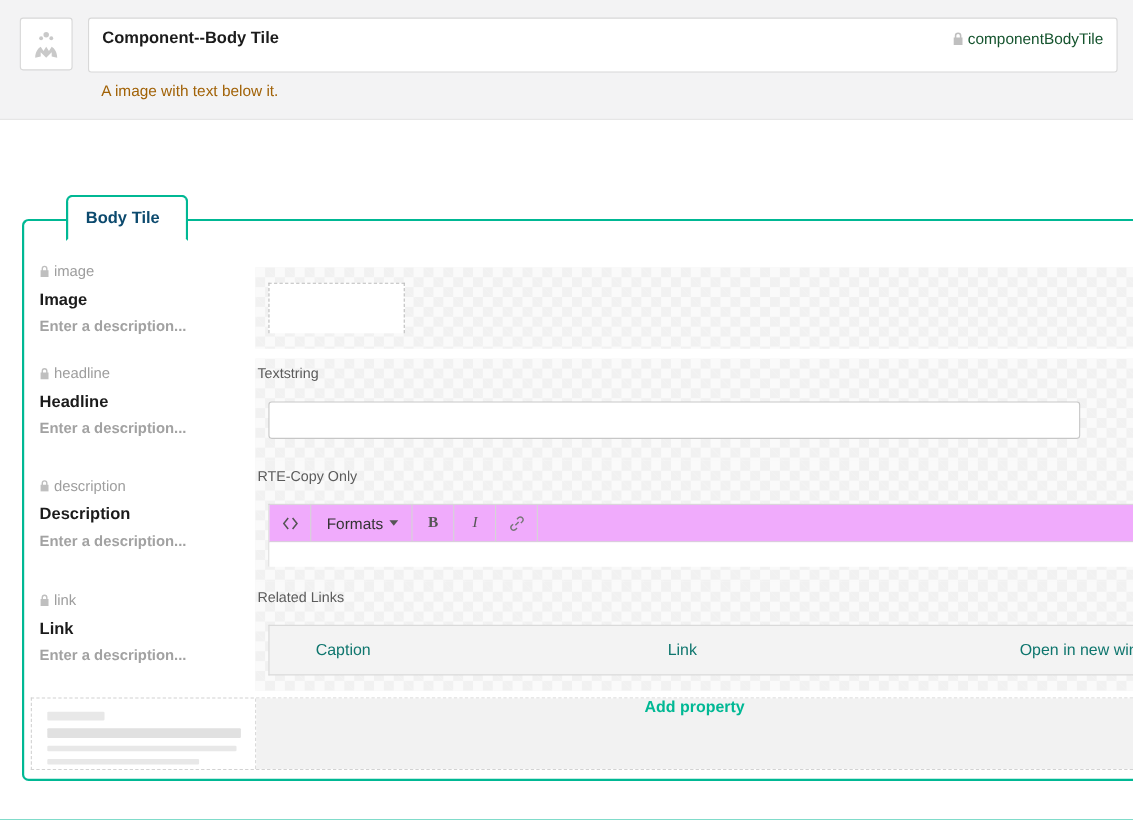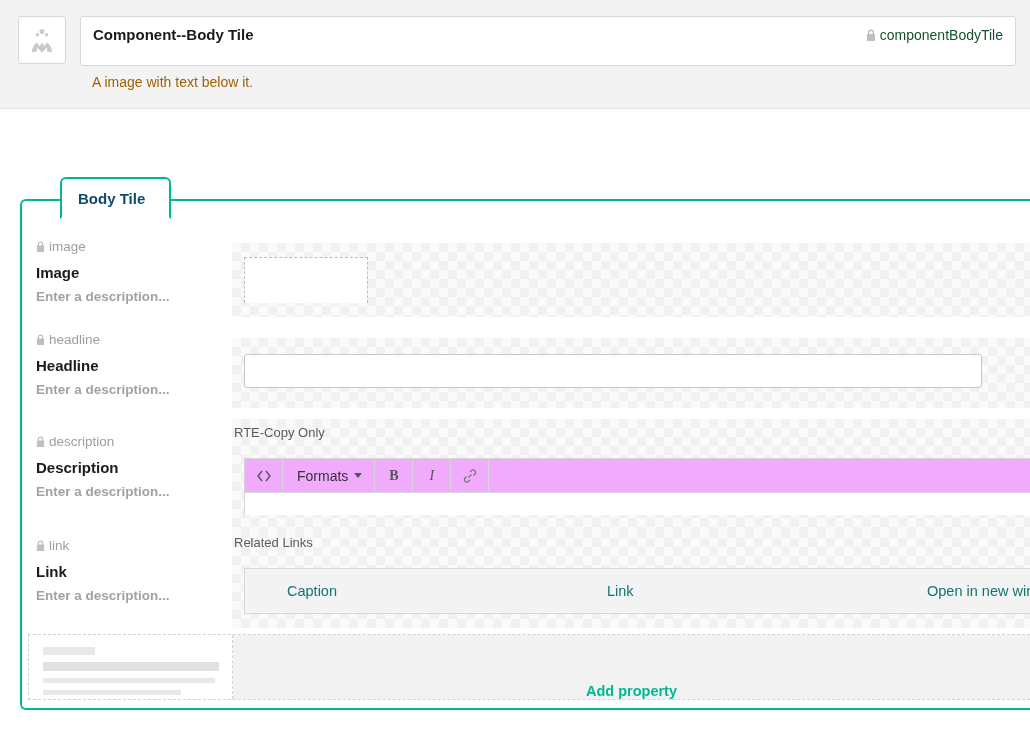--- a/index.html
+++ b/index.html
@@ -223,21 +223,21 @@
     height: 6px;
     margin-bottom: 7px;
   }
   .skel.s1 { width: 52px; height: 8px; }
   .skel.s2 { width: 176px; height: 9px; background:#e1e1e1; }
   .skel.s3 { width: 172px; height: 5px; }
   .skel.s4 { width: 138px; height: 5px; }
   .add-prop-right {
     flex: 1;
     background: #f2f2f2;
-    display: flex; align-items: flex-end; justify-content: center;
+    display: flex; align-items: flex-start; justify-content: center;
   }
   .add-prop-btn {
     color: #00b894;
     font-weight: 700;
     font-size: 14.5px;
     cursor: pointer;
   }
 </style>
 </head>
 <body>
@@ -294,20 +294,21 @@
           <div class="prop-alias">
             <svg viewBox="0 0 10 12">
                 <path d="M2 5V3.5a3 3 0 0 1 6 0V5h1v7H1V5h1zm1.4 0h3.2V3.5a1.6 1.6 0 0 0-3.2 0V5z"></path>
               </svg>
             <span>headline</span>
           </div>
           <div class="prop-name">Headline</div>
           <div class="prop-desc">Enter a description...</div>
         </div>
         <div class="prop-right">
+          <div class="prop-editor-label">Textstring</div>
           <input type="text" class="textstring-input" style="">
         </div>
       </div>
 
       <div class="property-row">
         <div class="prop-left">
           <div class="prop-alias">
             <svg viewBox="0 0 10 12">
                 <path d="M2 5V3.5a3 3 0 0 1 6 0V5h1v7H1V5h1zm1.4 0h3.2V3.5a1.6 1.6 0 0 0-3.2 0V5z"></path>
               </svg>

